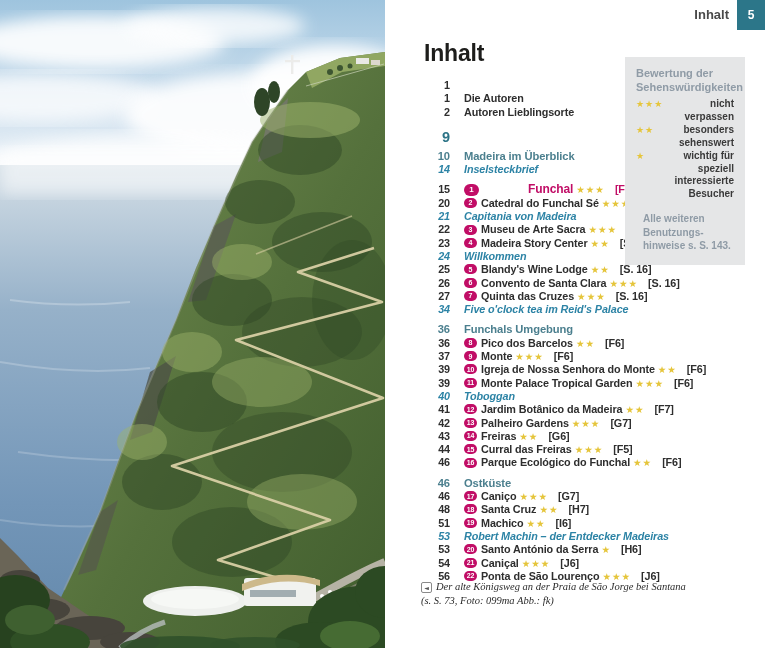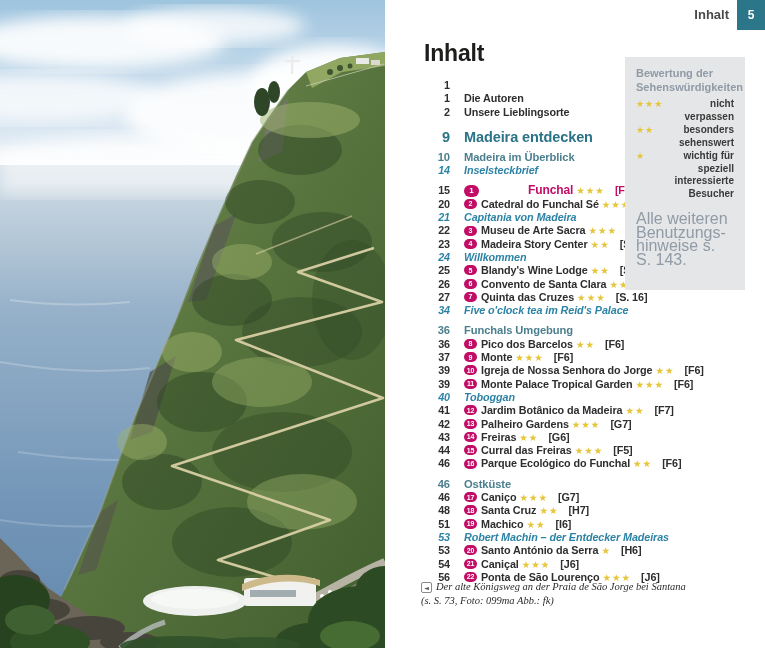--- a/index.html
+++ b/index.html
@@ -31,26 +31,26 @@
   .row.poi-main .rlabel{color:#c10d66;font-size:12px;margin-left:45px;}
   .row.poi-main .ref{color:#c10d66;}
   .badge{display:inline-flex;align-items:center;justify-content:center;min-width:13px;height:10px;
     padding:0 2px;border-radius:6px;background:#c10d66;color:#fff;font-size:7px;font-weight:700;
     margin-right:4px;box-sizing:border-box;position:relative;top:-1px;vertical-align:middle;}
   .row.poi-main .badge{min-width:15px;height:12px;border-radius:7px;font-size:8px;}
   .stars{color:#e5c53b;font-size:9.5px;letter-spacing:1px;margin-left:3px;white-space:nowrap;}
   .ref{margin-left:10px;white-space:nowrap;}
   
   .legend{position:absolute;left:625px;top:57px;width:120px;box-sizing:border-box;
-    background:#e5e6e7;padding:10px 11px 24px 11px;}
+    background:#e5e6e7;padding:10px 11px 12px 11px;}
   .legend-title{color:#8f9ba6;font-size:11px;font-weight:700;line-height:13.5px;margin:0 0 4px 0;}
   .legend-item{display:flex;align-items:flex-start;line-height:12.5px;margin-bottom:1px;}
   .legend-stars{width:31px;flex:none;color:#e5c53b;font-size:9px;letter-spacing:1px;line-height:12.5px;}
   .legend-text{color:#3a3a3a;font-size:10px;font-weight:700;text-align:right;}
-  .legend-note{color:#8f9ba6;font-size:16px;line-height:13.5px;margin-top:12px;font-weight:400;}
+  .legend-note{color:#8f9ba6;font-size:10px;line-height:13.5px;margin-top:12px;font-weight:700;margin-left:7px;}
   
   .caption{position:absolute;left:421px;top:580px;width:338px;
     font-family:"Liberation Serif","DejaVu Serif",serif;font-style:italic;
     font-size:10.5px;line-height:13.5px;color:#2b2b2b;}
   .cap-icon{display:inline-flex;align-items:center;justify-content:center;width:9px;height:9px;
     border:1px solid #8a8a8a;border-radius:2px;font-size:6px;color:#555;font-style:normal;
     margin-right:4px;position:relative;top:0px;font-family:"DejaVu Sans",sans-serif;}
 </style>
 </head>
 <body>
@@ -195,25 +195,24 @@
   <div class="toc">
       <div class="row plain">
         <span class="pg">1</span>
       </div>
       <div class="row plain">
         <span class="pg">1</span>
         <span class="rbody"><span class="rlabel">Die Autoren</span></span>
       </div>
       <div class="row plain">
         <span class="pg">2</span>
-        <span class="rbody"><span class="rlabel">Unsere Lieblingsorte</span></span>
+        <span class="rbody"><span class="rlabel">Autoren Lieblingsorte</span></span>
       </div>
       <div class="row chapter gap">
         <span class="pg">9</span>
-        <span class="rbody"><span class="rlabel">Madeira entdecken</span></span>
       </div>
       <div class="row section">
         <span class="pg">10</span>
         <span class="rbody"><span class="rlabel">Madeira im Überblick</span></span>
       </div>
       <div class="row italic">
         <span class="pg">14</span>
         <span class="rbody"><span class="rlabel">Inselsteckbrief</span></span>
       </div>
       <div class="row poi-main gap">
@@ -263,21 +262,21 @@
       <div class="row poi">
         <span class="pg">36</span>
         <span class="rbody"><span class="badge">8</span><span class="rlabel">Pico dos Barcelos</span><span class="stars">★★</span><span class="ref">[F6]</span></span>
       </div>
       <div class="row poi">
         <span class="pg">37</span>
         <span class="rbody"><span class="badge">9</span><span class="rlabel">Monte</span><span class="stars">★★★</span><span class="ref">[F6]</span></span>
       </div>
       <div class="row poi">
         <span class="pg">39</span>
-        <span class="rbody"><span class="badge">10</span><span class="rlabel">Igreja de Nossa Senhora do Jorge</span><span class="stars">★★</span><span class="ref">[F6]</span></span>
+        <span class="rbody"><span class="badge">10</span><span class="rlabel">Igreja de Nossa Senhora do Monte</span><span class="stars">★★</span><span class="ref">[F6]</span></span>
       </div>
       <div class="row poi">
         <span class="pg">39</span>
         <span class="rbody"><span class="badge">11</span><span class="rlabel">Monte Palace Tropical Garden</span><span class="stars">★★★</span><span class="ref">[F6]</span></span>
       </div>
       <div class="row italic">
         <span class="pg">40</span>
         <span class="rbody"><span class="rlabel">Toboggan</span></span>
       </div>
       <div class="row poi">

